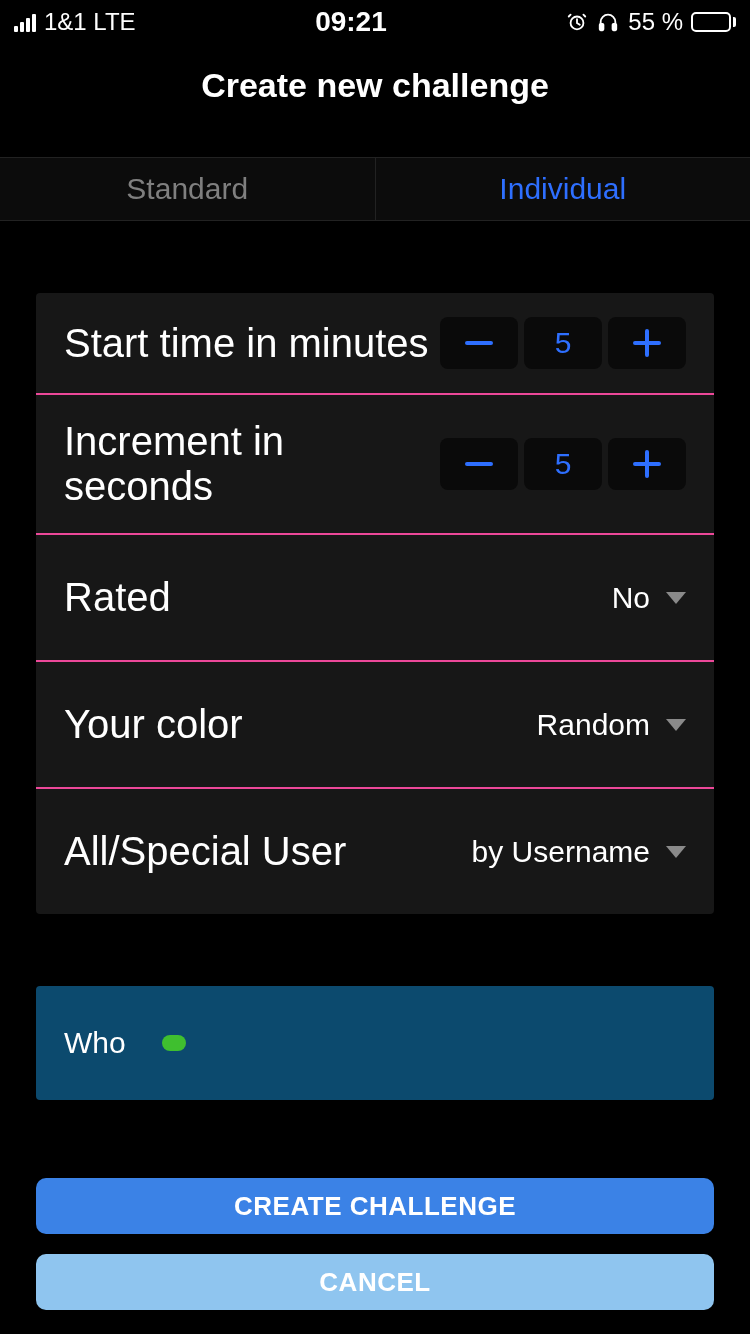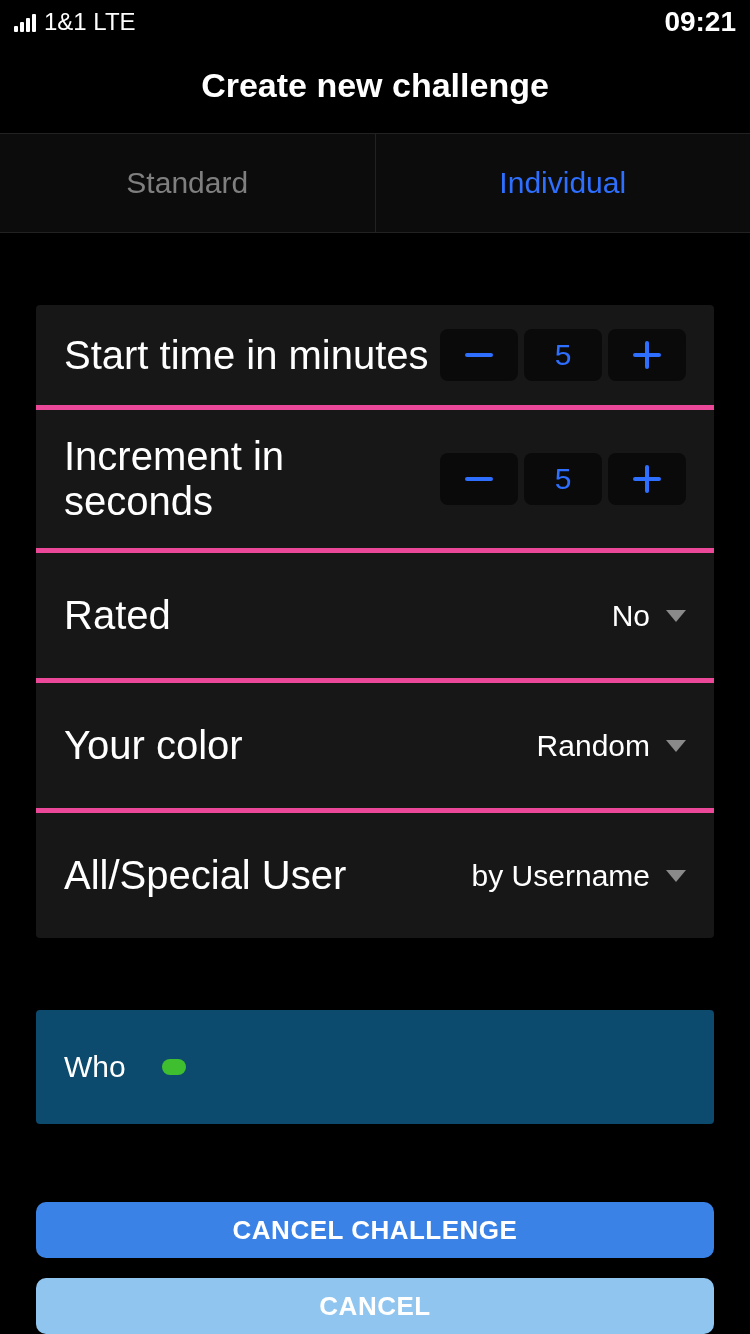--- a/index.html
+++ b/index.html
@@ -42,24 +42,25 @@
   
   .page-title {
     text-align: center;
     font-size: 34px;
     font-weight: 700;
     padding: 22px 0 28px;
   }
   
   .tabs {
     display: flex;
-    height: 100px;
+    height: 64px;
     border-top: 1px solid #222;
     border-bottom: 1px solid #222;
     background: #0c0c0c;
+    margin-top: 24px;
   }
   .tab {
     flex: 1;
     display:flex;
     align-items:center;
     justify-content:center;
     font-size: 30px;
     color: #7f7f7f;
   }
   .tab + .tab { border-left: 1px solid #222; }
@@ -71,21 +72,21 @@
     margin-top: 72px;
     border-radius: 4px;
   }
   .row {
     display:flex;
     align-items:center;
     justify-content:space-between;
     padding: 24px 28px;
     min-height: 88px;
   }
-  .row + .row { border-top: 5px solid #ec4899; }
+  .row + .row { border-top: 2px solid #ec4899; }
   .row-label { font-size: 40px; color: #fff; font-weight: 400; }
   .row-tall { padding: 40px 28px; }
   
   .stepper {
     display:flex;
     align-items:stretch;
     gap: 6px;
   }
   .step-btn, .step-val {
     width: 78px;
@@ -156,20 +157,41 @@
   <div class="status-left">
     <span class="signal-bars">
       <span></span>
         <span></span>
         <span></span>
         <span></span>
     </span>
     <span class="carrier">1&amp;1  LTE</span>
   </div>
   <div class="status-center">09:21</div>
+  <div class="status-right">
+    <span class="alarm-icon">
+      <svg width="22" height="22" viewBox="0 0 24 24" fill="#fff">
+          <circle cx="12" cy="13" r="7" fill="none" stroke="#fff" stroke-width="2"></circle>
+          <path d="M12 9v4l3 2" stroke="#fff" stroke-width="2" fill="none" stroke-linecap="round"></path>
+          <path d="M5 4l-2 2M19 4l2 2" stroke="#fff" stroke-width="2" stroke-linecap="round"></path>
+        </svg>
+    </span>
+    <span class="headphones-icon">
+      <svg width="24" height="22" viewBox="0 0 24 24" fill="none" stroke="#fff" stroke-width="2">
+          <path d="M4 14v-2a8 8 0 0 1 16 0v2"></path>
+          <rect x="3" y="14" width="4" height="7" rx="1" fill="#fff"></rect>
+          <rect x="17" y="14" width="4" height="7" rx="1" fill="#fff"></rect>
+        </svg>
+    </span>
+    <span>55 %</span>
+    <span class="battery">
+      <span class="battery-body"><span class="battery-fill"></span></span>
+      <span class="battery-cap"></span>
+    </span>
+  </div>
 </div>
 
 <div class="page-title">Create new challenge</div>
 
 <div class="tabs">
   <div class="tab">Standard</div>
   <div class="tab active">Individual</div>
 </div>
 
 <div class="content">
@@ -231,16 +253,16 @@
     </div>
 
   </div>
 
   <div class="who-card">
     <span>Who</span>
     <span class="presence-dot"></span>
   </div>
 
   <div class="buttons">
-    <div class="btn btn-primary">CANCEL CHALLENGE</div>
+    <div class="btn btn-primary">CREATE CHALLENGE</div>
     <div class="btn btn-secondary">CANCEL</div>
   </div>
 </div>
 
 </body></html>

